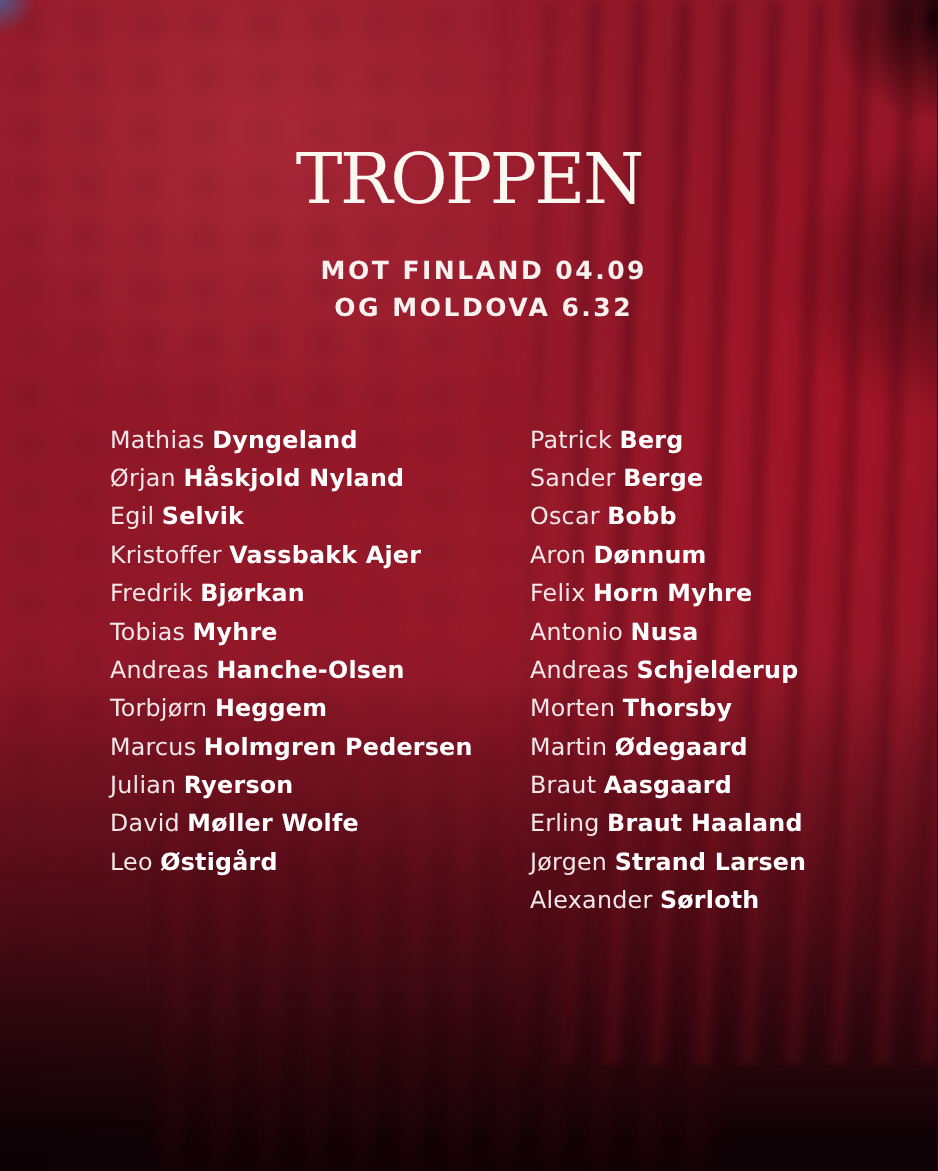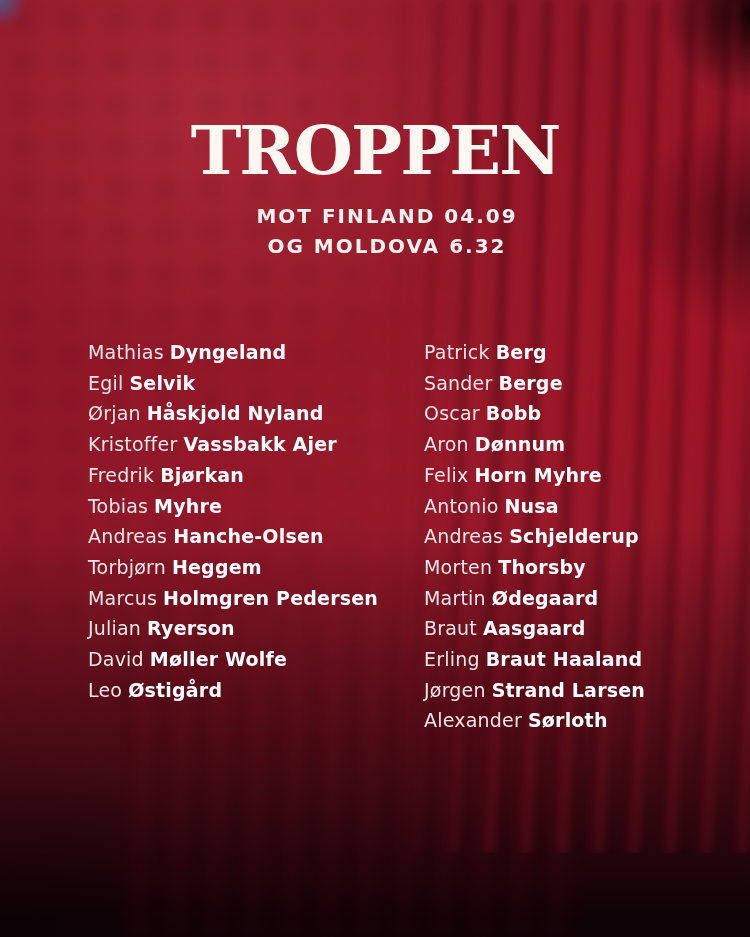--- a/index.html
+++ b/index.html
@@ -44,21 +44,21 @@
     filter:blur(8px);opacity:.6;
     -webkit-mask-image:linear-gradient(to bottom, transparent 0%, #000 45%);
     mask-image:linear-gradient(to bottom, transparent 0%, #000 45%);
     pointer-events:none;
   }
 
   .title{
     position:absolute;top:116px;left:0;width:100%;
     text-align:center;margin:0;
     font-family:"DejaVu Serif","Liberation Serif",serif;
-    font-weight:700;font-size:68px;line-height:1;letter-spacing:-2px;
+    font-weight:400;font-size:56px;line-height:1;letter-spacing:-2px;
     color:#fcf7f1;
   }
   .subtitle{
     position:absolute;top:201px;left:12px;width:100%;text-align:center;
     font-size:20px;line-height:30px;font-weight:600;letter-spacing:2px;
     color:#f8f1ef;
   }
   .subtitle div{margin:0;}
 
   .squad{position:absolute;top:337px;left:0;width:100%;}
@@ -84,22 +84,22 @@
 
   <h1 class="title">TROPPEN</h1>
   <div class="subtitle">
     <div>MOT FINLAND 04.09</div>
     <div>OG MOLDOVA 6.32</div>
   </div>
 
   <div class="squad">
     <ul class="col col-left" id="col-left">
         <li class="player-row"><span class="first">Mathias</span><span class="last">Dyngeland</span></li>
+        <li class="player-row"><span class="first">Ørjan</span><span class="last">Håskjold Nyland</span></li>
         <li class="player-row"><span class="first">Egil</span><span class="last">Selvik</span></li>
-        <li class="player-row"><span class="first">Ørjan</span><span class="last">Håskjold Nyland</span></li>
         <li class="player-row"><span class="first">Kristoffer</span><span class="last">Vassbakk Ajer</span></li>
         <li class="player-row"><span class="first">Fredrik</span><span class="last">Bjørkan</span></li>
         <li class="player-row"><span class="first">Tobias</span><span class="last">Myhre</span></li>
         <li class="player-row"><span class="first">Andreas</span><span class="last">Hanche-Olsen</span></li>
         <li class="player-row"><span class="first">Torbjørn</span><span class="last">Heggem</span></li>
         <li class="player-row"><span class="first">Marcus</span><span class="last">Holmgren Pedersen</span></li>
         <li class="player-row"><span class="first">Julian</span><span class="last">Ryerson</span></li>
         <li class="player-row"><span class="first">David</span><span class="last">Møller Wolfe</span></li>
         <li class="player-row"><span class="first">Leo</span><span class="last">Østigård</span></li>
       </ul>

